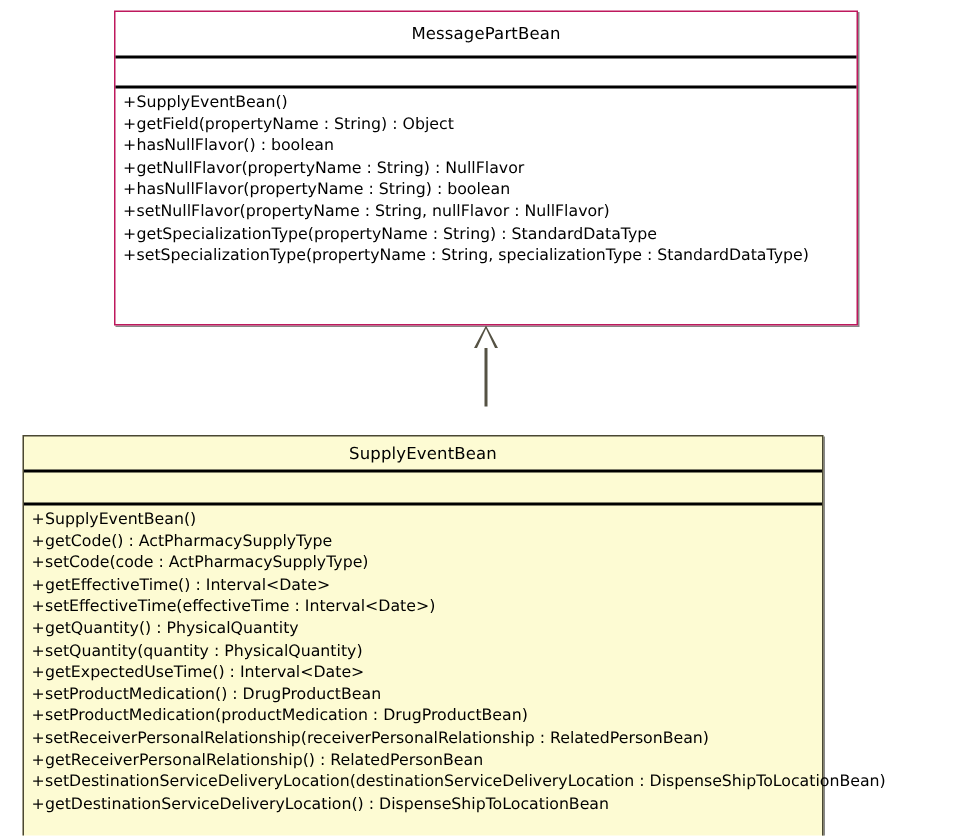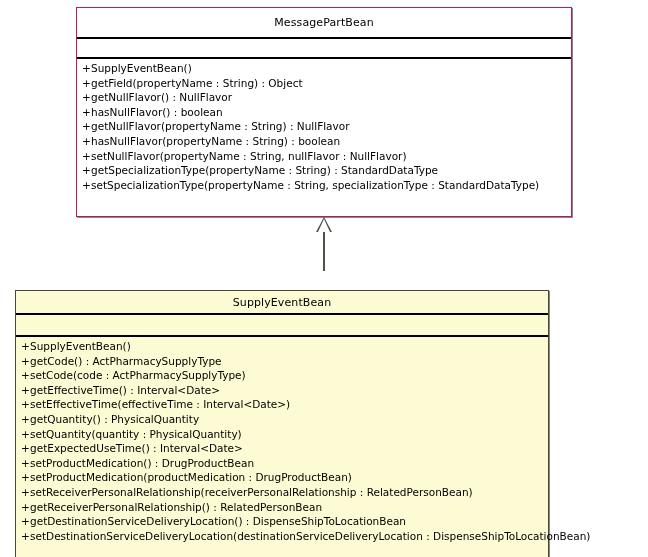--- a/index.html
+++ b/index.html
@@ -105,21 +105,20 @@
 
   <div class="class-name-compartment" style="height:31px;">
     <span class="class-title">MessagePartBean</span>
   </div>
 
   <div class="class-attr-compartment" style="height:20px;"></div>
 
   <div class="class-ops-compartment" id="ops-0">
       <div class="member-row"><span class="member-vis">+</span><span>SupplyEventBean()</span></div>
       <div class="member-row"><span class="member-vis">+</span><span>getField(propertyName : String) : Object</span></div>
-      <div class="member-row"><span class="member-vis">+</span><span>getNullFlavor() : NullFlavor</span></div>
       <div class="member-row"><span class="member-vis">+</span><span>hasNullFlavor() : boolean</span></div>
       <div class="member-row"><span class="member-vis">+</span><span>getNullFlavor(propertyName : String) : NullFlavor</span></div>
       <div class="member-row"><span class="member-vis">+</span><span>hasNullFlavor(propertyName : String) : boolean</span></div>
       <div class="member-row"><span class="member-vis">+</span><span>setNullFlavor(propertyName : String, nullFlavor : NullFlavor)</span></div>
       <div class="member-row"><span class="member-vis">+</span><span>getSpecializationType(propertyName : String) : StandardDataType</span></div>
       <div class="member-row"><span class="member-vis">+</span><span>setSpecializationType(propertyName : String, specializationType : StandardDataType)</span></div>
     </div>
 </div>
 
 <div class="generalization" style="left:0; top:0; width:648px; height:557px;">
@@ -144,16 +143,16 @@
       <div class="member-row"><span class="member-vis">+</span><span>setCode(code : ActPharmacySupplyType)</span></div>
       <div class="member-row"><span class="member-vis">+</span><span>getEffectiveTime() : Interval&lt;Date&gt;</span></div>
       <div class="member-row"><span class="member-vis">+</span><span>setEffectiveTime(effectiveTime : Interval&lt;Date&gt;)</span></div>
       <div class="member-row"><span class="member-vis">+</span><span>getQuantity() : PhysicalQuantity</span></div>
       <div class="member-row"><span class="member-vis">+</span><span>setQuantity(quantity : PhysicalQuantity)</span></div>
       <div class="member-row"><span class="member-vis">+</span><span>getExpectedUseTime() : Interval&lt;Date&gt;</span></div>
       <div class="member-row"><span class="member-vis">+</span><span>setProductMedication() : DrugProductBean</span></div>
       <div class="member-row"><span class="member-vis">+</span><span>setProductMedication(productMedication : DrugProductBean)</span></div>
       <div class="member-row"><span class="member-vis">+</span><span>setReceiverPersonalRelationship(receiverPersonalRelationship : RelatedPersonBean)</span></div>
       <div class="member-row"><span class="member-vis">+</span><span>getReceiverPersonalRelationship() : RelatedPersonBean</span></div>
+      <div class="member-row"><span class="member-vis">+</span><span>setDestinationServiceDeliveryLocation(destinationServiceDeliveryLocation : DispenseShipToLocationBean)</span></div>
       <div class="member-row"><span class="member-vis">+</span><span>getDestinationServiceDeliveryLocation() : DispenseShipToLocationBean</span></div>
-      <div class="member-row"><span class="member-vis">+</span><span>setDestinationServiceDeliveryLocation(destinationServiceDeliveryLocation : DispenseShipToLocationBean)</span></div>
     </div>
 </div>
 
 </body></html>

